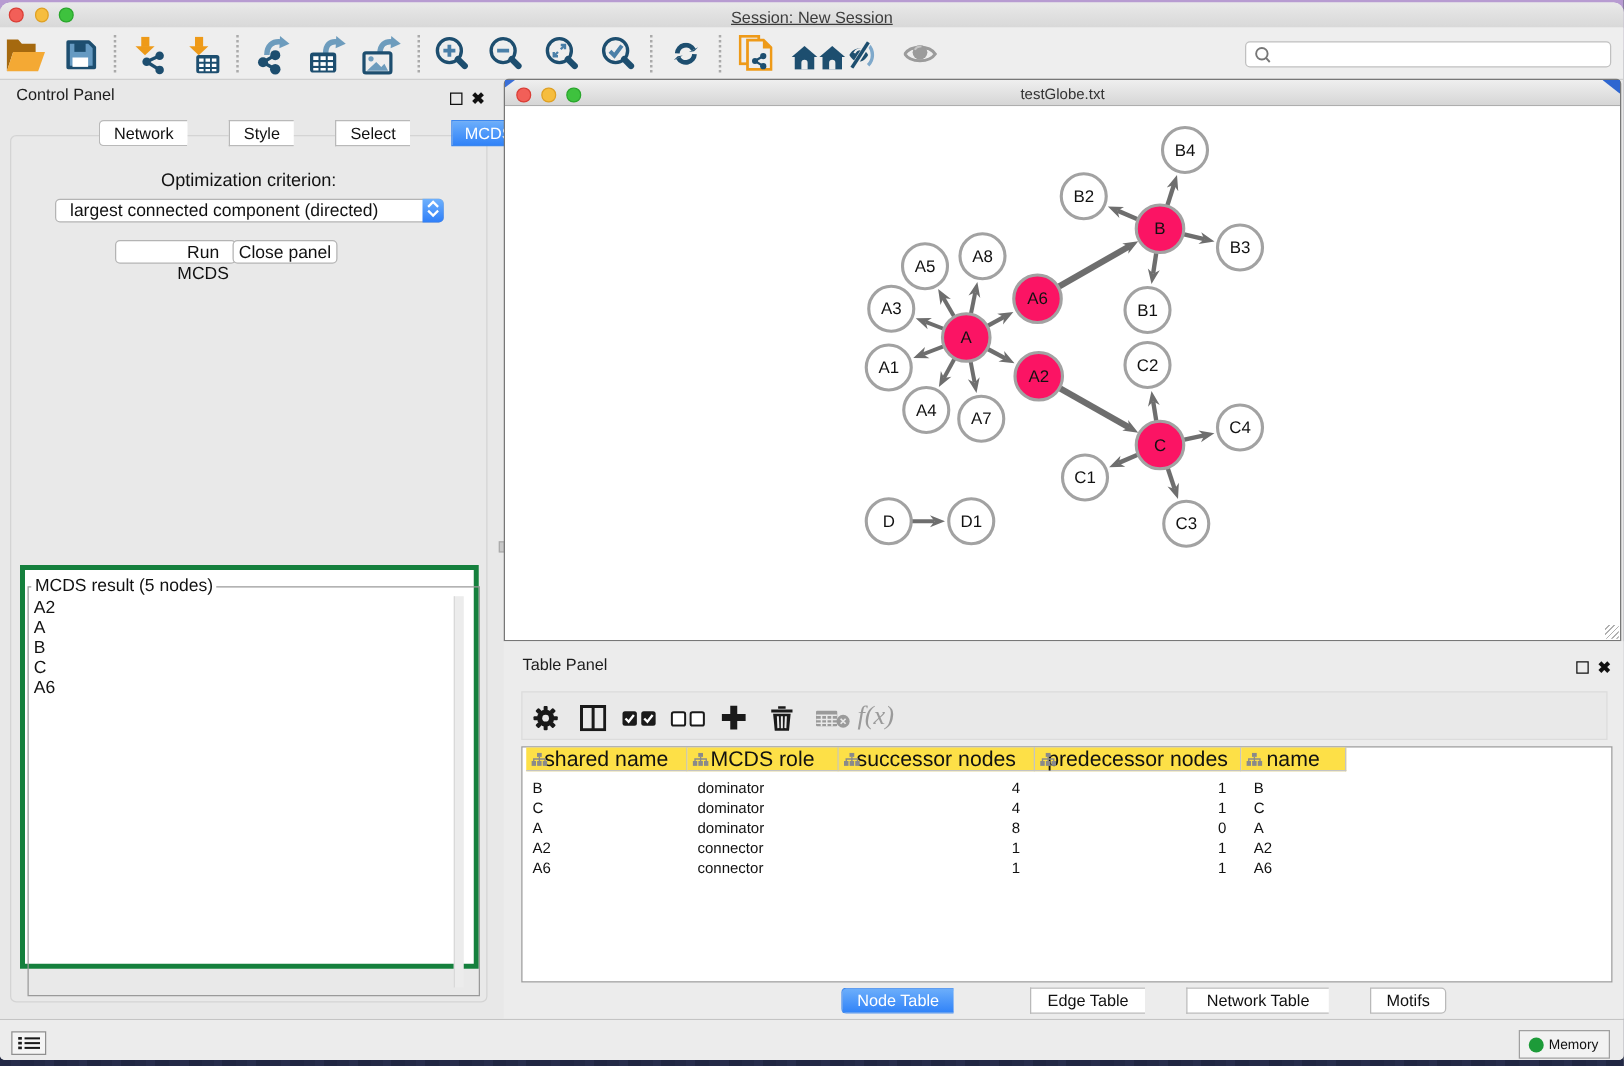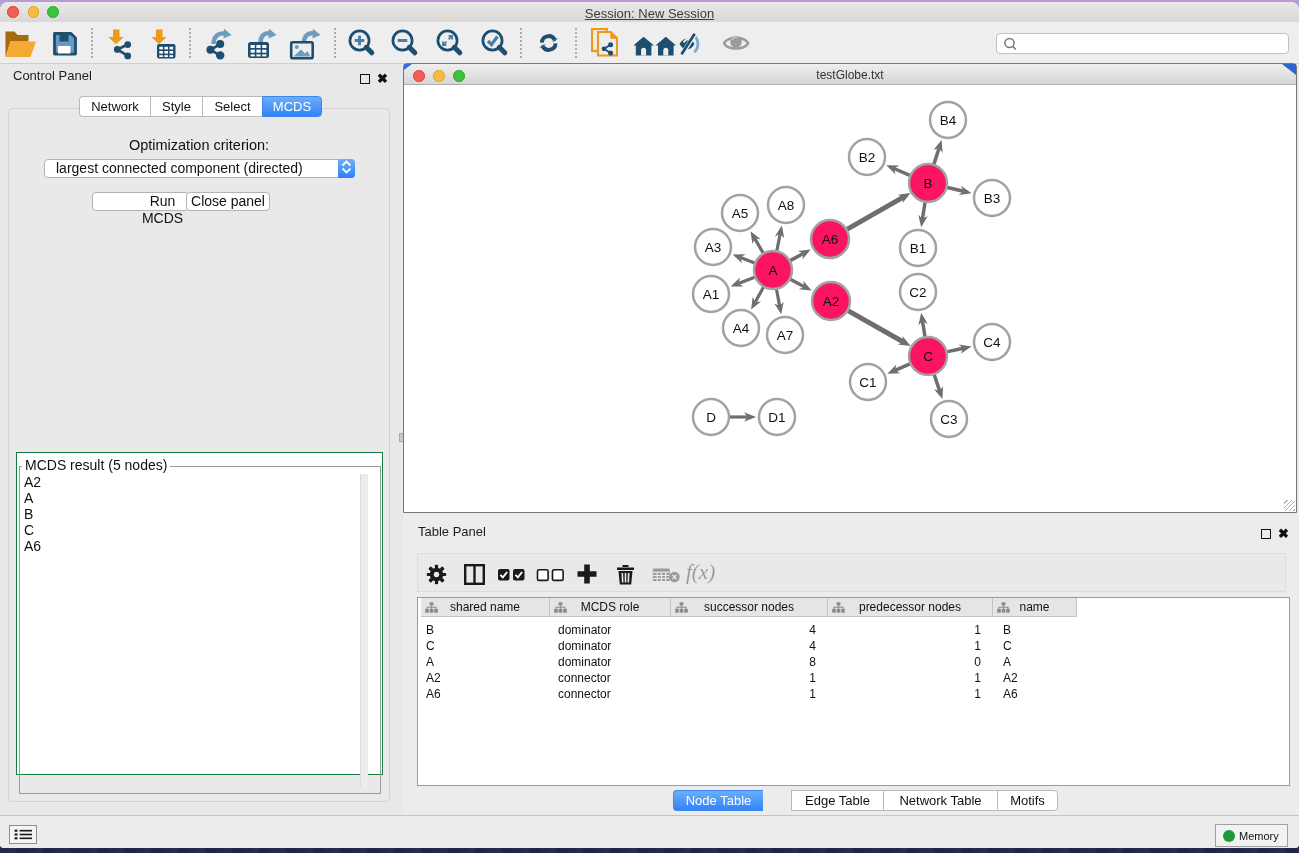--- a/index.html
+++ b/index.html
@@ -28,57 +28,57 @@
 
 
 #mainarea { left:0; top:64px; width:1299px; height:751px; background:#e8e8e8; }
 
 
 .paneltitle { position:absolute; font-size:13px; color:#1d1d1d; }
 .float-btn { position:absolute; width:10px; height:10px; border:1.5px solid #111; }
 .close-x { position:absolute; font-size:13px; font-weight:bold; color:#111; }
 #cp-box { position:absolute; left:8px; top:44px; width:382px; height:694px; background:#e9e9e9;
   border:1px solid #d4d4d4; border-radius:5px; }
-.tabstrip { position:absolute; display:flex; height:21px; }
+.tabstrip { position:absolute; display:flex; height:21px;gap:33px; }
 .tab { height:21px; background:#fff; border:1px solid #b9b9b9; border-right:none; font-size:13px;
   color:#111; display:flex; align-items:center; justify-content:center; }
 .tab.first { border-radius:4px 0 0 4px; }
 .tab.last { border-radius:0 4px 4px 0; border-right:1px solid #b9b9b9; }
 .tab.sel { background:linear-gradient(#6caefb,#3183f8); color:#fff; border-color:#3b87ef; }
 
 #opt-label { position:absolute; left:0; top:73px; width:398px; text-align:center; font-size:14.5px; color:#111; }
 #dropdown { position:absolute; left:44px; top:95px; width:311px; height:19px; background:#fff;
   border:1px solid #b4b4b4; border-radius:4px; font-size:14px; color:#111; line-height:17px; padding-left:11px; }
 #dd-step { position:absolute; right:-1px; top:-1px; width:17px; height:19px; border-radius:0 4px 4px 0;
   background:linear-gradient(#6fb1fc,#2e7ef8); }
 .btn { position:absolute; height:19px; background:#fff; border:1px solid #b4b4b4; border-radius:4px;
   font-size:14px; color:#111; text-align:center; line-height:17px; }
 
-#mcds-white { position:absolute; left:16px; top:388px; width:367px; height:323px; background:#fff; border:1px solid #15803d; }
+#mcds-white { position:absolute; left:16px; top:388px; width:367px; height:323px; background:#fff; border:4px solid #15803d; }
 #mcds-field { position:absolute; left:2px; top:13px; width:362px; height:328px; border:1px solid #9a9a9a; }
 #mcds-legend { position:absolute; left:2px; top:-10px; background:#fff; padding:0 3px; font-size:14px; color:#111; }
 #mcds-list { position:absolute; left:4px; top:7px; font-size:14px; color:#111; line-height:16px; }
 #mcds-scroll { position:absolute; right:12px; top:7px; width:8px; height:313px; background:#ececec; border-left:1px solid #d9d9d9; }
 
 
 #netwin { position:absolute; left:403px; top:-1px; width:894px; height:450px; background:#fff;
   border:1px solid #777777; border-radius:4px 4px 0 0; }
 #net-titlebar { position:absolute; left:0; top:0; width:100%; height:21px;
   background:linear-gradient(#efefef,#d6d6d6); border-bottom:1px solid #aeaeae; border-radius:3px 3px 0 0; }
 #net-title { position:absolute; width:100%; top:4px; text-align:center; font-size:12px; color:#333; }
 #resize-grip { position:absolute; right:1px; bottom:1px; width:11px; height:11px;
   background:repeating-linear-gradient(135deg, transparent 0 2px, #b0b0b0 2px 3px); }
 
 
 #tpanel { position:absolute; left:403px; top:449px; width:896px; height:302px; background:#ececec; }
 #tp-toolbar { position:absolute; left:14px; top:40px; width:869px; height:39px; background:#e9e9e9;
   border:1px solid #dcdcdc; }
 #ttable { position:absolute; left:14px; top:84px; width:873px; height:189px; background:#fff; border:1px solid #9a9a9a; }
-.thead { position:absolute; top:0; height:19px; background:#e5e5e5; border-right:1px solid #c4c4c4;
-  border-bottom:1px solid #c4c4c4; font-size:12px; color:#111; text-align:center; line-height:19px; }
+.thead { position:absolute; top:0; height:19px; background:#fde047; border-right:1px solid #c4c4c4;
+  border-bottom:1px solid #c4c4c4; font-size:17px; color:#111; text-align:center; line-height:19px; }
 .trow { position:absolute; font-size:12px; color:#111; height:16px; line-height:16px; }
 .num { text-align:right; }
 
 
 #statusbar { left:0; top:815px; width:1299px; height:33px; background:#ececec; border-top:1px solid #c4c4c4;
   border-radius:0 0 4px 4px;text-decoration:underline; }
 #listbtn { position:absolute; left:9px; top:9px; width:28px; height:19px; background:#f5f5f5; border:1px solid #8f8f8f; }
 #membtn { position:absolute; left:1215px; top:8px; width:73px; height:23px; background:#f2f2f2; border:1px solid #a0a0a0;
   font-size:11px; color:#111; }
 #membtn .dot { position:absolute; left:7px; top:5px; width:12px; height:12px; border-radius:50%; background:#1d9b39; }

